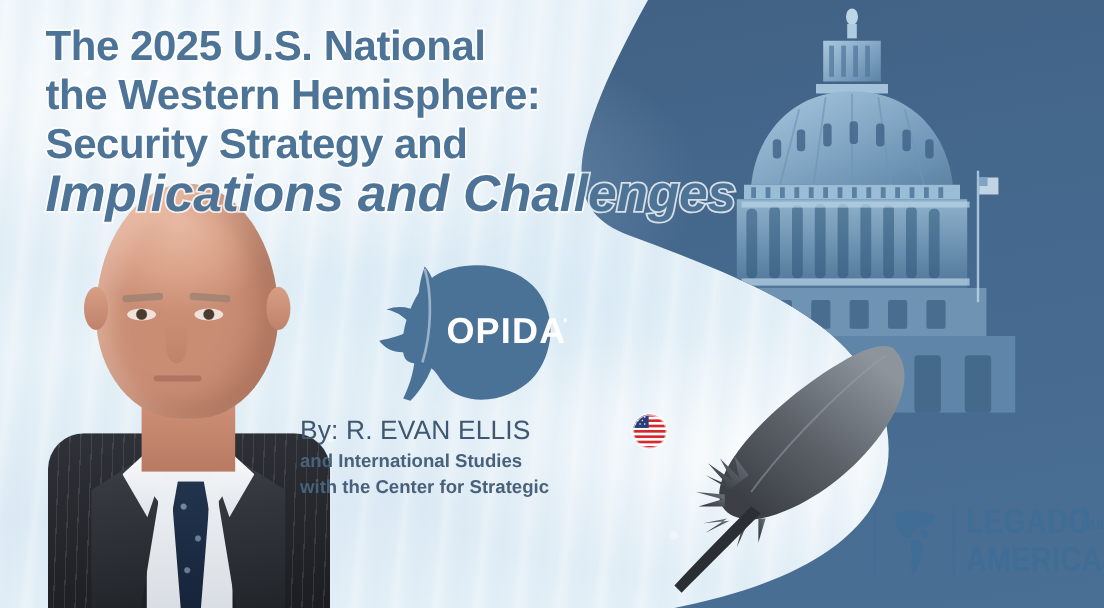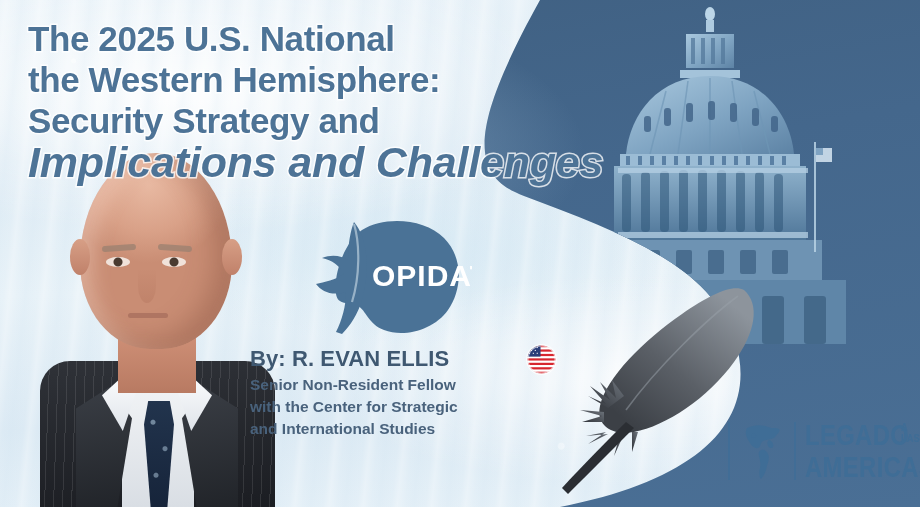--- a/index.html
+++ b/index.html
@@ -164,21 +164,21 @@
   .lapel-l, .lapel-r {
     position: absolute; top: 240px; width: 56px; height: 120px;
     background: linear-gradient(170deg, #3a3e45, #212429);
   }
   .lapel-l { left: 36px; clip-path: polygon(60% 0, 100% 26%, 74% 100%, 0 100%, 0 18%); }
   .lapel-r { left: 142px; clip-path: polygon(0 26%, 40% 0, 100% 18%, 100% 100%, 26% 100%); }
 
   
   .title-block {
     position: absolute;
-    left: 28px; top: 18px;
+    left: 38px; top: 18px;
     width: 640px;
     z-index: 40;
   }
   .title-line {
     font-size: 35px;
     font-weight: 800;
     letter-spacing: -.4px;
     line-height: 41px;
     color: #4d7396;
     -webkit-text-stroke: 3px rgba(255,255,255,.78);
@@ -205,21 +205,21 @@
     z-index: 35;
   }
 
   
   .byline {
     position: absolute;
     left: 250px; top: 346px;
     z-index: 35;
   }
   .by-name {
-    font-size: 22px; font-weight: 700;
+    font-size: 22px; font-weight: 400;
     color: #3f5871; letter-spacing: .1px;
     white-space: nowrap;
   }
   .by-role {
     margin-top: 3px;
     font-size: 15.5px; font-weight: 700;
     color: #49627c; line-height: 19px;
     white-space: nowrap;
   }
   .flag-badge {
@@ -443,23 +443,22 @@
                C 50 106 54 92 54 78 C 40 82 30 78 24 70 C 32 68 44 66 52 60
                C 48 52 40 46 30 44 C 40 40 50 42 56 46 C 56 32 58 18 62 8 Z" fill="#4a7296"></path>
       <path d="M62 10 C 68 30 68 62 60 88" stroke="#d9e7f1" stroke-width="2.2" fill="none" opacity=".55"></path>
     </g>
 
     <text x="80" y="72" font-family="Liberation Sans, sans-serif" font-size="30" font-weight="800" fill="#ffffff" letter-spacing="1">OPIDATA</text>
   </svg>
 
   <div class="byline">
     <div class="by-name">By: R. EVAN ELLIS</div>
-    <div class="by-role">Senior Non-Resident Fellow</div>
+    <div class="by-role">and International Studies</div>
     <div class="by-role">with the Center for Strategic</div>
-    <div class="by-role">and International Studies</div>
   </div>
 
   <svg class="flag-badge" viewBox="0 0 30 30">
     <defs>
         <clipPath id="fclip">
           <circle cx="15" cy="15" r="14.5"></circle>
         </clipPath>
       </defs>
     <g clip-path="url(#fclip)">
       <rect x="0" y="0" width="30" height="30" fill="#ffffff"></rect>

